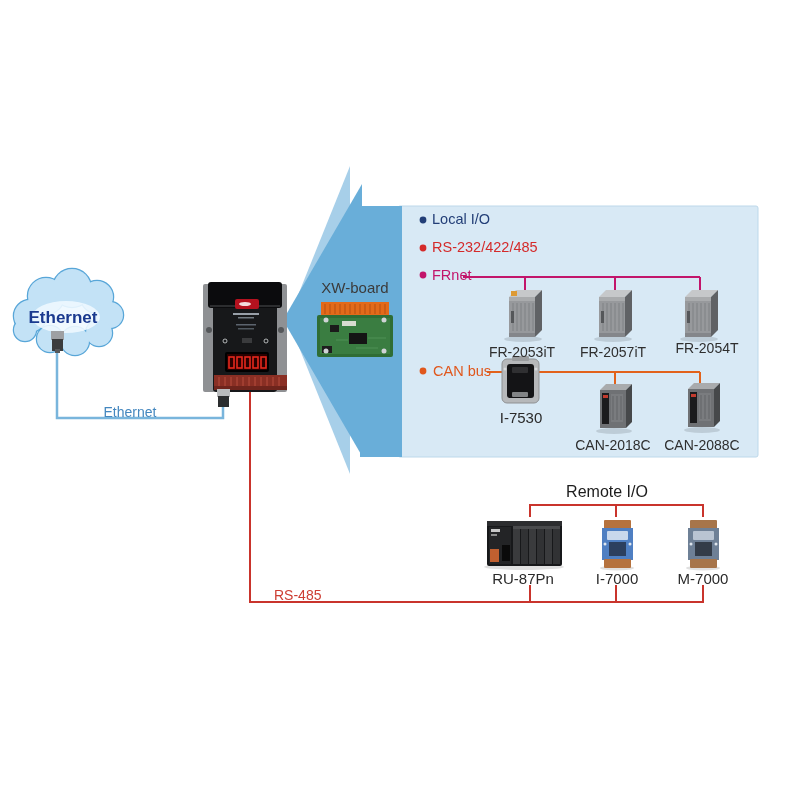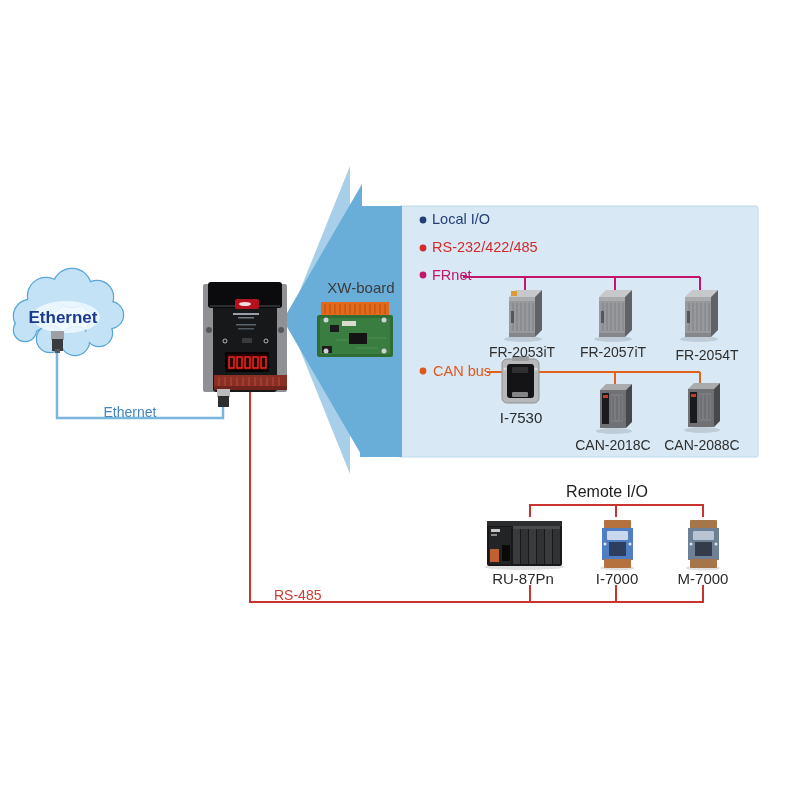--- a/index.html
+++ b/index.html
@@ -9,21 +9,21 @@
   .lbl{position:absolute;white-space:nowrap;line-height:1.15;}
   .ctr{transform:translateX(-50%);}
   .cloud-label{font-size:17px;font-weight:bold;color:#1b3a8f;}
   .legend-item{font-size:14.5px;}
   .c-navy{color:#223e77;}
   .c-red{color:#d42a2a;}
   .c-mag{color:#c2156b;}
   .c-org{color:#e0571c;}
   .mod-label{font-size:14px;color:#2e2e2e;}
   .mod-label-lg{font-size:15px;color:#2a2a2a;}
-  .xw-label{font-size:15px;color:#3b3b3b;margin-left:6px;}
+  .xw-label{font-size:15px;color:#3b3b3b;}
   .remote-title{font-size:16px;color:#1c1c1c;}
   .eth-line-label{font-size:14px;color:#4487bf;}
   .rs485-label{font-size:14px;color:#cd3d32;}
 </style>
 </head>
 <body>
 
 <div id="stage">
 
 <svg id="gfx" width="800" height="800" viewBox="0 0 800 800">
@@ -279,21 +279,21 @@
 
 <div class="lbl legend-item c-navy" style="left:432px;top:211px;">Local I/O</div>
 <div class="lbl legend-item c-red" style="left:432px;top:239px;">RS-232/422/485</div>
 <div class="lbl legend-item c-mag" style="left:432px;top:267px;">FRnet</div>
 <div class="lbl legend-item c-org" style="left:433px;top:363px;">CAN bus</div>
 
 <div class="lbl ctr xw-label" style="left:355px;top:279px;">XW-board</div>
 
 <div class="lbl ctr mod-label" style="left:522px;top:344px;">FR-2053iT</div>
 <div class="lbl ctr mod-label" style="left:613px;top:344px;">FR-2057iT</div>
-<div class="lbl ctr mod-label" style="left:699px;top:347px;padding-left:16px;">FR-2054T</div>
+<div class="lbl ctr mod-label" style="left:699px;top:340px;padding-left:16px;">FR-2054T</div>
 
 <div class="lbl ctr mod-label-lg" style="left:521px;top:409px;">I-7530</div>
 <div class="lbl ctr mod-label" style="left:613px;top:437px;">CAN-2018C</div>
 <div class="lbl ctr mod-label" style="left:702px;top:437px;text-align:right;">CAN-2088C</div>
 
 <div class="lbl ctr remote-title" style="left:607px;top:483px;">Remote I/O</div>
 <div class="lbl ctr mod-label-lg" style="left:523px;top:570px;">RU-87Pn</div>
 <div class="lbl ctr mod-label-lg" style="left:617px;top:570px;">I-7000</div>
 <div class="lbl ctr mod-label-lg" style="left:703px;top:570px;">M-7000</div>
 

